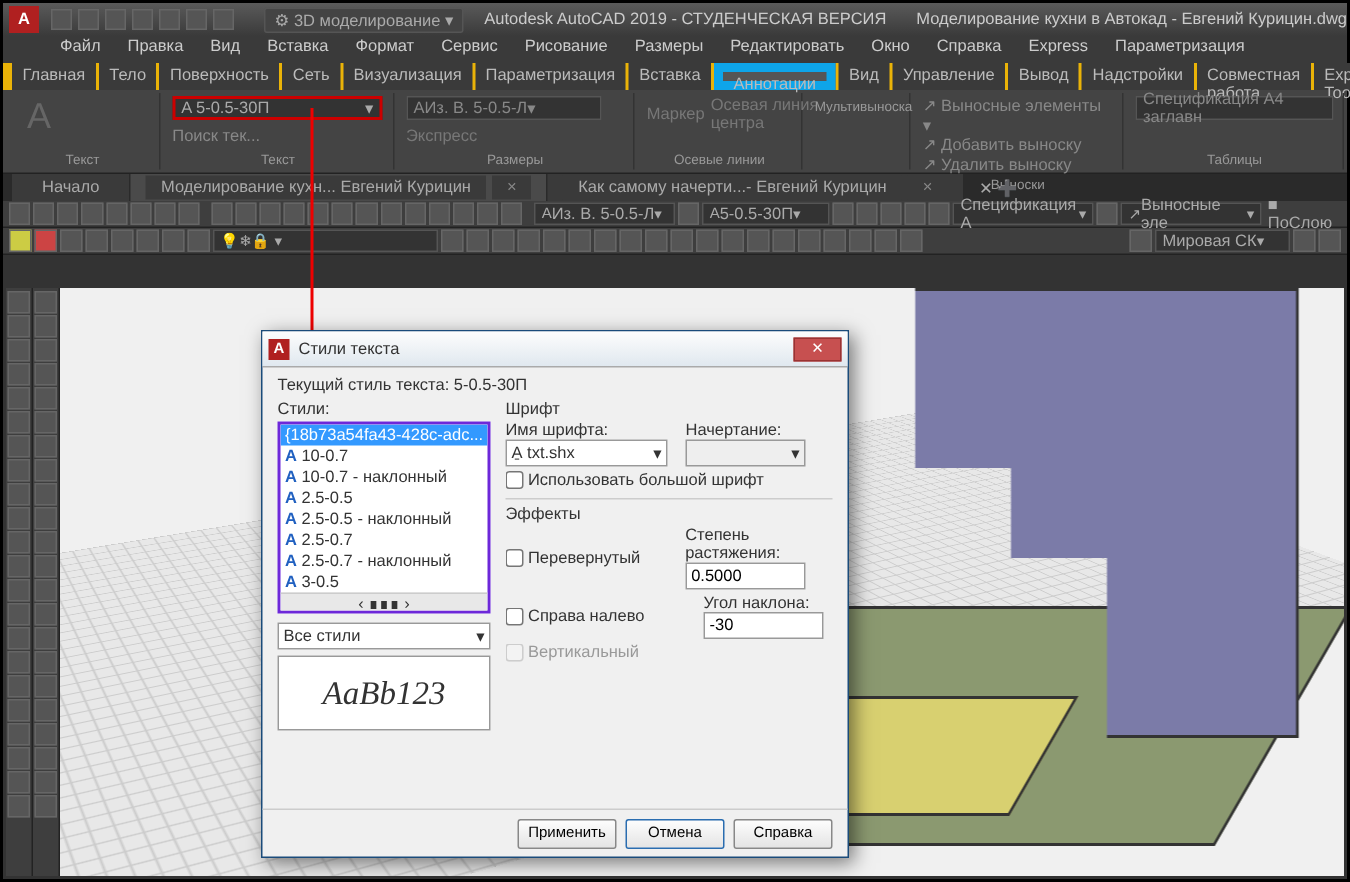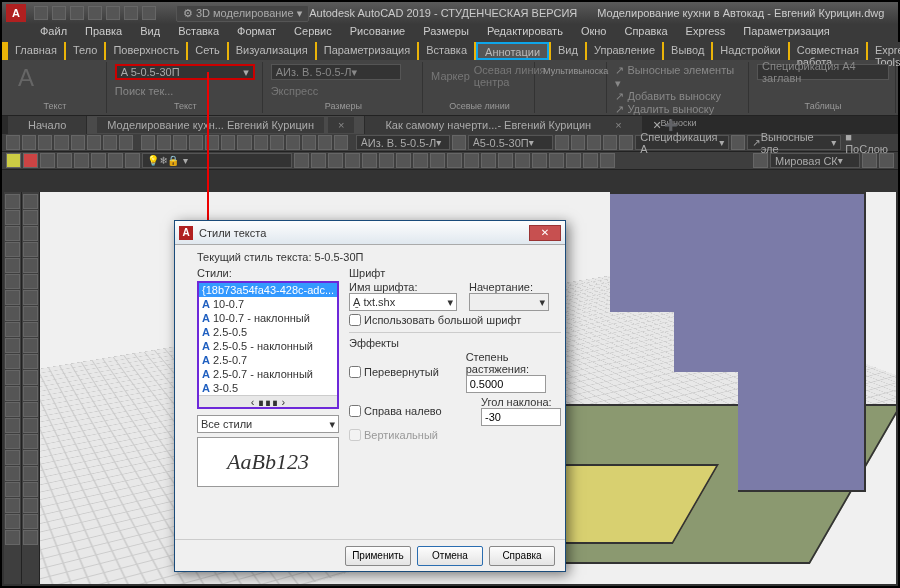--- a/index.html
+++ b/index.html
@@ -3,29 +3,29 @@
 <meta charset="utf-8">
 <style>
 *{box-sizing:border-box;margin:0;padding:0;font-family:"Segoe UI",Tahoma,sans-serif;font-size:11px;user-select:none}
 body{width:900px;height:588px;overflow:hidden;background:#2b2b2b;position:relative}
 .app{width:900px;height:588px;position:relative;background:#333;border:2px solid #000}
 
 .titlebar{height:22px;background:linear-gradient(#5a5a5a,#3a3a3a);display:flex;align-items:center;color:#ccc;font-size:11px}
 .titlebar .logo{width:20px;height:18px;background:#b02020;margin:0 4px;display:flex;align-items:center;justify-content:center;color:#fff;font-weight:bold}
 .titlebar .qat{display:flex;gap:4px;margin-left:4px}
 .qat span{width:14px;height:14px;background:#555;border:1px solid #666}
-.titlebar .center{flex:1;text-align:center;display:flex;justify-content:flex-start;gap:20px}
+.titlebar .center{flex:1;text-align:center;display:flex;justify-content:flex-end;gap:20px}
 .titlebar .search{margin-left:20px;background:#444;color:#aaa;padding:1px 6px;border:1px solid #555;border-radius:2px}
 
 .menubar{height:18px;background:#3a3a3a;display:flex;gap:2px;padding:0 30px;color:#ccc}
 .menubar span{padding:1px 8px}
 
 .tabbar{height:18px;background:#eab308;display:flex;gap:2px;padding:0 6px;color:#bbb;font-size:10px}
 .tabbar span{padding:2px 7px;background:#3a3a3a}
-.tabbar .active{background:#555;border:2px solid #0ea5e9}
+.tabbar .active{background:#555;border:6px solid #0ea5e9}
 
 .ribbon{height:56px;background:#444;display:flex;padding:2px;gap:2px;color:#888;font-size:10px;border-bottom:1px solid #222}
 .rgrp{border-right:1px solid #333;padding:2px 6px;display:flex;flex-direction:column;justify-content:space-between}
 .rgrp .top{display:flex;gap:4px;align-items:center}
 .rgrp .lbl{text-align:center;color:#999;font-size:9px;margin-top:2px}
 .stylecombo{width:140px;height:16px;background:#333;border:2px solid #c00;color:#aaa;padding:0 4px;display:flex;align-items:center;justify-content:space-between}
 .combo2{width:130px;height:16px;background:#333;border:1px solid #555;color:#888;padding:0 4px;display:flex;align-items:center}
 .bigA{font-size:24px;color:#666;padding:0 8px}
 
 .doctabs{height:18px;background:#2a2a2a;display:flex;gap:1px;color:#aaa;font-size:10px;padding-left:6px}
@@ -53,21 +53,21 @@
 .wmlogo .b{position:absolute;width:38px;height:38px;background:rgba(230,160,90,.45);transform:rotate(45deg);left:26px;top:10px}
 
 .arrow{position:absolute;left:205px;top:70px;width:2px;height:154px;background:#e00;z-index:50}
 .arrowh{position:absolute;left:199px;top:218px;width:0;height:0;border-left:7px solid transparent;border-right:7px solid transparent;border-top:12px solid #e00;z-index:50}
 
 .dlg{position:absolute;left:172px;top:218px;width:392px;height:352px;background:#f0f0f0;border:1px solid #1a4b7a;box-shadow:3px 3px 12px rgba(0,0,0,.5);z-index:100;display:flex;flex-direction:column}
 .dlg-title{height:24px;background:linear-gradient(#fdfdfd,#e0e8ef);display:flex;align-items:center;padding:0 4px;gap:6px;border-bottom:1px solid #aaa}
 .dlg-title .ic{width:14px;height:14px;background:#b02020;color:#fff;font-weight:bold;display:flex;align-items:center;justify-content:center;font-size:10px}
 .dlg-title .t{flex:1;color:#333}
 .dlg-title .x{width:32px;height:16px;background:#c75050;color:#fff;text-align:center;border:1px solid #933;font-size:10px;line-height:14px}
-.dlg-body{flex:1;padding:6px 22px;color:#333;position:relative}
+.dlg-body{flex:1;padding:6px 10px;color:#333;position:relative}
 .cur{margin-bottom:4px}
 .row{display:flex;gap:10px}
 .leftcol{width:142px}
 .styhdr{margin-bottom:2px}
 .stylist{border:2px solid #6d28d9;height:128px;background:#fff;overflow:hidden;font-size:10px}
 .stylist div{padding:1px 3px;white-space:nowrap;display:flex;align-items:center;gap:3px}
 .stylist .ai{color:#2060c0;font-weight:bold}
 .stylist .sel{background:#3399ff;color:#fff}
 .stylist .scroll{height:14px;background:#e8e8e8;border-top:1px solid #ccc;display:flex;align-items:center;justify-content:center}
 .allcombo{margin-top:6px;width:100%;height:18px;border:1px solid #999;background:#fff;padding:0 3px;display:flex;align-items:center;justify-content:space-between}

